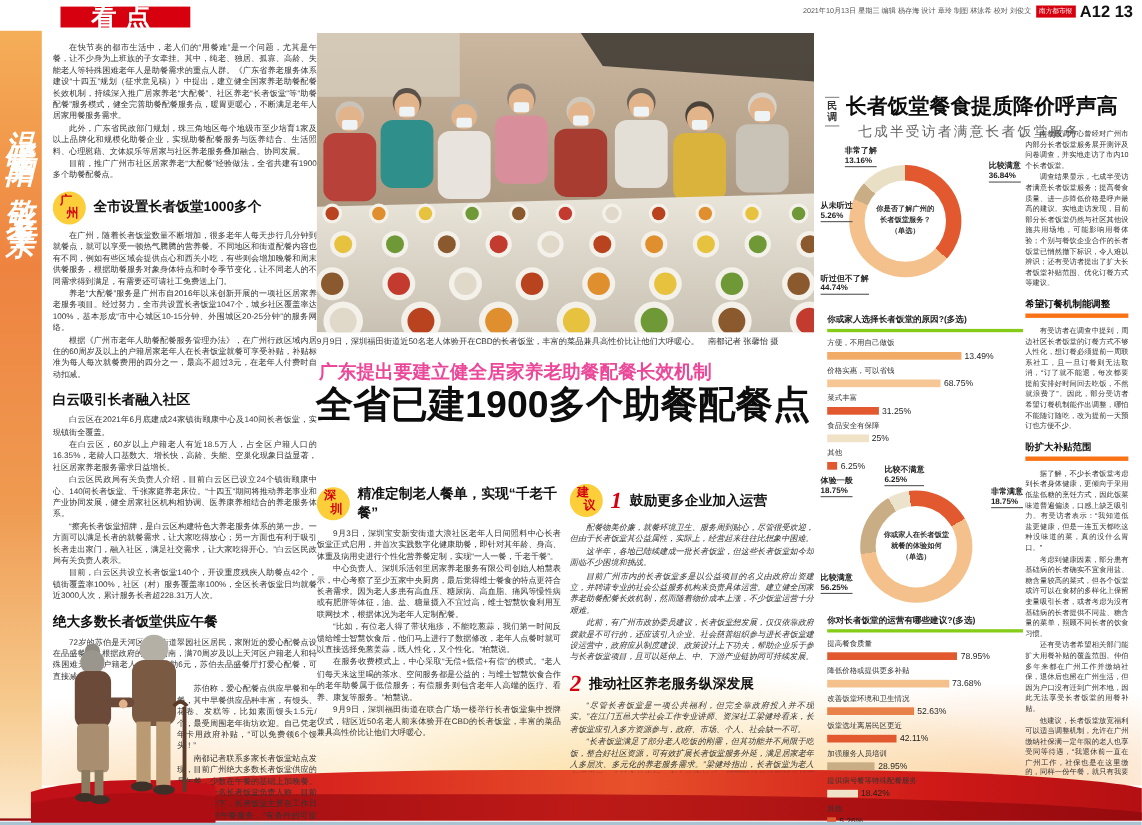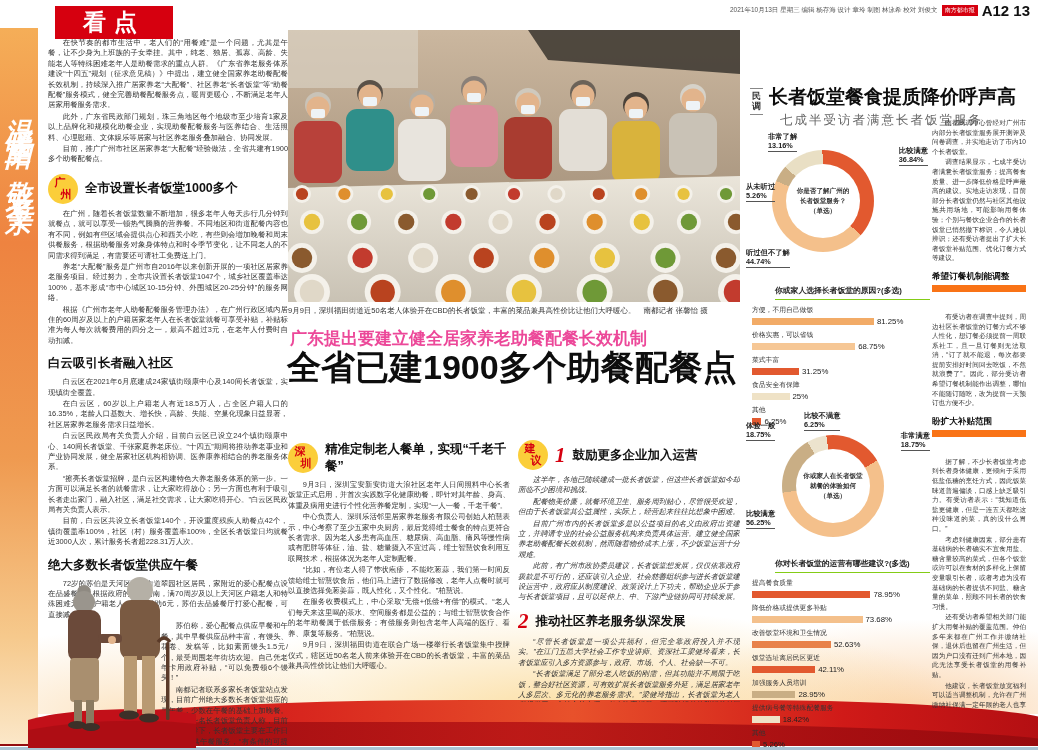--- a/index.html
+++ b/index.html
@@ -1,21 +1,21 @@
 <!DOCTYPE html>
 <html><head>
 <meta charset="utf-8">
 <style>
   html,body{margin:0;padding:0;}
   body{width:1038px;height:750px;position:relative;overflow:hidden;background:#fff;
        font-family:"Liberation Sans","DejaVu Sans",sans-serif;color:#222;}
   
   .gold-band{position:absolute;left:0;top:13px;right:0;height:14px;
     background:linear-gradient(90deg,#fbe07a 0%,#f8c category 0%,#f8c95e 35%,#f3a53f 70%,#ec8430 100%);}
-  .kandian{position:absolute;left:55px;top:6px;width:118px;height:33px;background:#d6000f;
+  .kandian{position:absolute;left:55px;top:6px;width:118px;height:19px;background:#d6000f;
     color:#fff;font-size:23px;font-weight:bold;letter-spacing:8px;display:flex;align-items:center;justify-content:center;z-index:5;}
   .meta{position:absolute;right:8px;top:2px;display:flex;align-items:center;gap:4px;z-index:5;}
   .meta .dateline{font-size:6.5px;color:#555;}
   .meta .badge{background:#d6000f;color:#fff;font-size:6px;padding:1px 3px;}
   .meta .pageno{font-size:15px;font-weight:800;color:#111;}
   
   .left-strip{position:absolute;left:0;top:28px;width:38px;height:716px;z-index:4;
     background:linear-gradient(180deg,#f5ae58 0%,#ee8340 30%,#ef9a50 60%,#f6c98c 85%,#fbe7c8 100%);}
   .left-strip .strip-text{writing-mode:vertical-rl;color:#fff;font-weight:bold;font-style:italic;
     font-size:26px;letter-spacing:9px;margin:70px auto 0;display:block;}
@@ -48,38 +48,38 @@
   .jy-num{font-family:"Liberation Serif",serif;font-style:italic;font-weight:bold;font-size:21px;color:#d6000f;line-height:1;}
   .jy-title{font-size:12.5px;font-weight:bold;color:#111;font-style:normal;text-align:right;}
   
   .poll-head{position:absolute;left:750px;top:84px;width:276px;display:flex;align-items:flex-start;z-index:3;}
   .poll-label{width:13px;font-size:9px;font-weight:bold;line-height:1.15;color:#333;
     border-top:1px solid #888;border-bottom:1px solid #888;padding:2px 0;margin-top:4px;text-align:center;}
   .poll-title{font-size:19px;font-weight:900;color:#0d0d0d;margin-left:6px;white-space:nowrap;}
   .poll-sub{position:absolute;left:780px;top:112px;font-size:12.5px;color:#666;letter-spacing:2px;z-index:3;}
   .poll-text-col{position:absolute;left:932px;top:118px;width:94px;height:590px;overflow:hidden;z-index:3;}
   .poll-text-col p{font-size:6.6px;line-height:9.6px;}
-  .poll-text-col .sub-h{font-size:8.6px;font-weight:bold;color:#111;border-bottom:7px solid #f97316;
-    padding-bottom:2px;margin:8px 0 20px;text-indent:0;}
+  .poll-text-col .sub-h{font-size:8.6px;font-weight:bold;color:#111;border-bottom:4px solid #f97316;
+    padding-bottom:2px;margin:8px 0 8px;text-indent:0;}
   
   .donut-block{position:absolute;width:184px;z-index:3;}
   #donut1-block{left:746px;top:136px;height:146px;}
-  #donut2-block{left:746px;top:413px;height:140px;}
+  #donut2-block{left:746px;top:424px;height:140px;}
   .donut{position:absolute;width:102px;height:102px;border-radius:50%;}
   #donut1{left:26px;top:14px;}
   #donut2{left:36px;top:22px;}
   .donut::after{content:"";position:absolute;inset:14px;background:#fff;border-radius:50%;}
   .donut .dcenter{position:absolute;inset:16px;z-index:2;display:flex;flex-direction:column;
     align-items:center;justify-content:center;text-align:center;font-size:6.6px;font-weight:bold;color:#333;line-height:1.5;}
   .dlabel{position:absolute;font-size:7.3px;font-weight:bold;color:#222;line-height:1.25;z-index:3;}
   .dlabel .pct{display:block;border-bottom:1px solid #555;padding-bottom:1px;}
   .bar-block{position:absolute;width:178px;z-index:3;}
   #bar1-block{left:752px;top:285px;}
   #bar2-block{left:752px;top:558px;}
-  .bar-title{font-size:7.8px;font-weight:bold;color:#222;border-bottom:1px solid #84cc16;padding-bottom:3px;margin-bottom:5px;margin-left:23px;}
+  .bar-title{font-size:7.8px;font-weight:bold;color:#222;border-bottom:3px solid #84cc16;padding-bottom:3px;margin-bottom:5px;}
   .bar-row{margin-bottom:4.5px;}
   .bar-label{font-size:6.8px;color:#333;margin-bottom:1.5px;}
   .bar-track{display:flex;align-items:center;}
   .bar-fill{height:7px;}
   .bar-val{font-size:7.8px;color:#222;margin-left:3px;}
   
   .band-glow{position:absolute;left:0;right:0;bottom:36px;height:150px;z-index:0;
     background:radial-gradient(55% 100% at 55% 100%,rgba(250,210,130,.75),transparent 70%),
                radial-gradient(35% 90% at 88% 100%,rgba(246,170,90,.5),transparent 70%),
                radial-gradient(30% 80% at 12% 100%,rgba(248,190,110,.4),transparent 70%);}
@@ -332,22 +332,22 @@
 
 <div class="col-jy">
   <div class="jy-head">
     <div class="tag-circle">
         <span>建</span>
         <span>议</span>
       </div>
     <span class="jy-num">1</span>
     <span class="jy-title">鼓励更多企业加入运营</span>
   </div>
+  <p>配餐物美价廉，就餐环境卫生、服务周到贴心，尽管很受欢迎，但由于长者饭堂其公益属性，实际上，经营起来往往比想象中困难。</p>
   <p>这半年，各地已陆续建成一批长者饭堂，但这些长者饭堂如今却面临不少困境和挑战。</p>
-  <p>配餐物美价廉，就餐环境卫生、服务周到贴心，尽管很受欢迎，但由于长者饭堂其公益属性，实际上，经营起来往往比想象中困难。</p>
   <p>目前广州市内的长者饭堂多是以公益项目的名义由政府出资建立，并聘请专业的社会公益服务机构来负责具体运营。建立健全国家养老助餐配餐长效机制，然而随着物价成本上涨，不少饭堂运营十分艰难。</p>
   <p>此前，有广州市政协委员建议，长者饭堂想发展，仅仅依靠政府拨款是不可行的，还应该引入企业、社会慈善组织参与进长者饭堂建设运营中，政府应从制度建设、政策设计上下功夫，帮助企业乐于参与长者饭堂项目，且可以延伸上、中、下游产业链协同可持续发展。</p>
   <div class="jy-head">
     <span class="jy-num">2</span>
     <span class="jy-title">推动社区养老服务纵深发展</span>
   </div>
   <p>“尽管长者饭堂是一项公共福利，但完全靠政府投入并不现实。”在江门五邑大学社会工作专业讲师、资深社工梁健玲看来，长者饭堂应引入多方资源参与，政府、市场、个人、社会缺一不可。</p>
   <p>“长者饭堂满足了部分老人吃饭的刚需，但其功能并不局限于吃饭，整合好社区资源，可有效扩展长者饭堂服务外延，满足居家老年人多层次、多元化的养老服务需求。”梁健玲指出，长者饭堂为老人们提供了一个社交的空间，老人吃完饭后，还可陆续前往附近的社区活动中心等场所参与文娱活动，不仅解决了吃饭的问题，还获得了心理慰藉。</p>
 
 </div>
@@ -372,21 +372,21 @@
   </div>
 </div>
 
 <div class="bar-block" id="bar1-block">
   <div class="bar-title">你或家人选择长者饭堂的原因?(多选)</div>
   <div>
       <div class="bar-row">
         <div class="bar-label">方便，不用自己做饭</div>
         <div class="bar-track">
           <div class="bar-fill" style="width: 121.875px; background: rgb(242, 171, 103);"></div>
-          <span class="bar-val">81.25%</span>
+          <span class="bar-val">13.49%</span>
         </div>
       </div>
       <div class="bar-row">
         <div class="bar-label">价格实惠，可以省钱</div>
         <div class="bar-track">
           <div class="bar-fill" style="width: 103.125px; background: rgb(246, 199, 149);"></div>
           <span class="bar-val">68.75%</span>
         </div>
       </div>
       <div class="bar-row">

